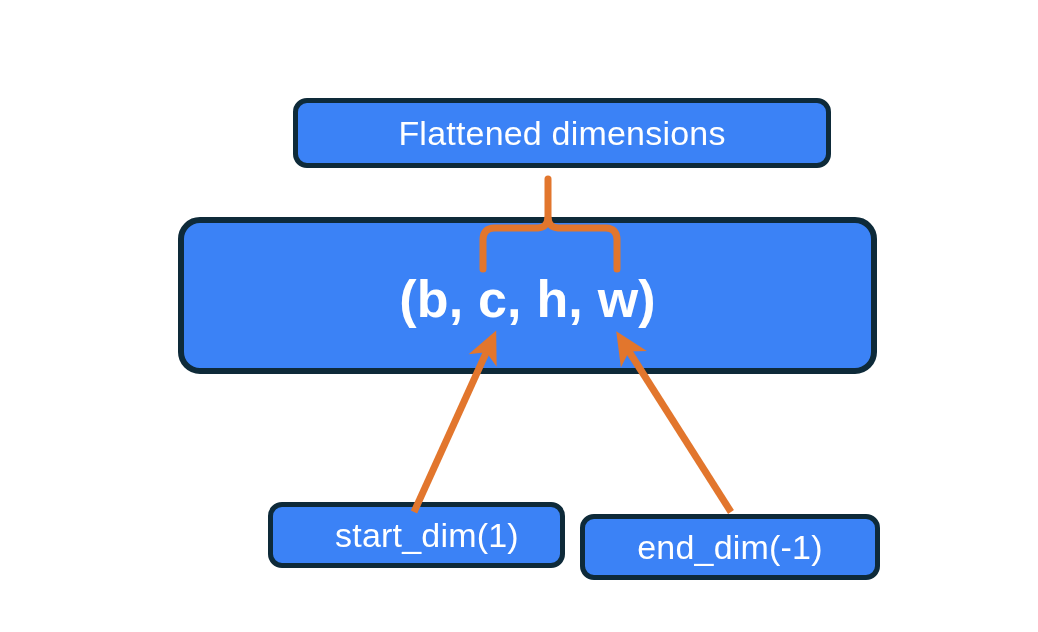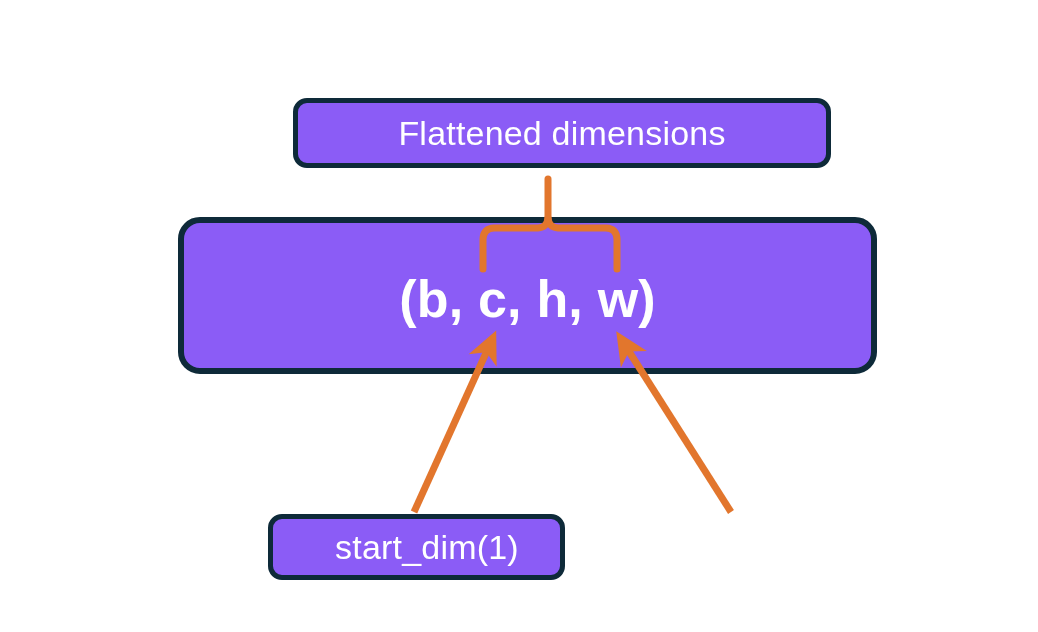--- a/index.html
+++ b/index.html
@@ -16,21 +16,21 @@
   }
   #canvas {
     position: absolute;
     left: 0; top: 0;
     width: 1038px;
     height: 632px;
   }
   .node {
     position: absolute;
     box-sizing: border-box;
-    background: #8b5cf6;
+    background: #3b82f6;
     border: 5px solid #0e2a39;
     border-radius: 14px;
     display: flex;
     align-items: center;
     justify-content: center;
     color: #ffffff;
     font-family: "Liberation Sans", sans-serif;
     font-weight: 400;
     letter-spacing: 0.2px;
     white-space: nowrap;
@@ -52,21 +52,21 @@
     border-width: 6px;
     font-size: 52px;
     font-weight: bold;
   }
   #node-shape .shape-label {
     display: block;
     transform: translateY(3px);
   }
   #node-start {
     left: 268px;
-    top: 514px;
+    top: 502px;
     width: 297px;
     height: 66px;
     font-size: 34px;
     padding-left: 21px;
   }
   #node-end {
     left: 580px;
     top: 514px;
     width: 300px;
     height: 66px;
@@ -91,20 +91,23 @@
   </div>
 
   <div class="node" id="node-shape">
     <span class="shape-label">(b, c, h, w)</span>
   </div>
 
   <div class="node" id="node-start">
     <span>start_dim(1)</span>
   </div>
 
+  <div class="node" id="node-end">
+    <span>end_dim(-1)</span>
+  </div>
 
   <svg id="overlay" viewBox="0 0 1038 632">
     <defs>
       <marker id="arrowhead" markerWidth="5.2" markerHeight="5.2" refX="3.1" refY="2.6" orient="auto" markerUnits="strokeWidth">
         <path d="M0.2,0.4 L4.9,2.6 L0.2,4.8 L1.5,2.6 Z" fill="#e2762d"></path>
       </marker>
     </defs>
 
     <path d="M483,269
              L483,239

